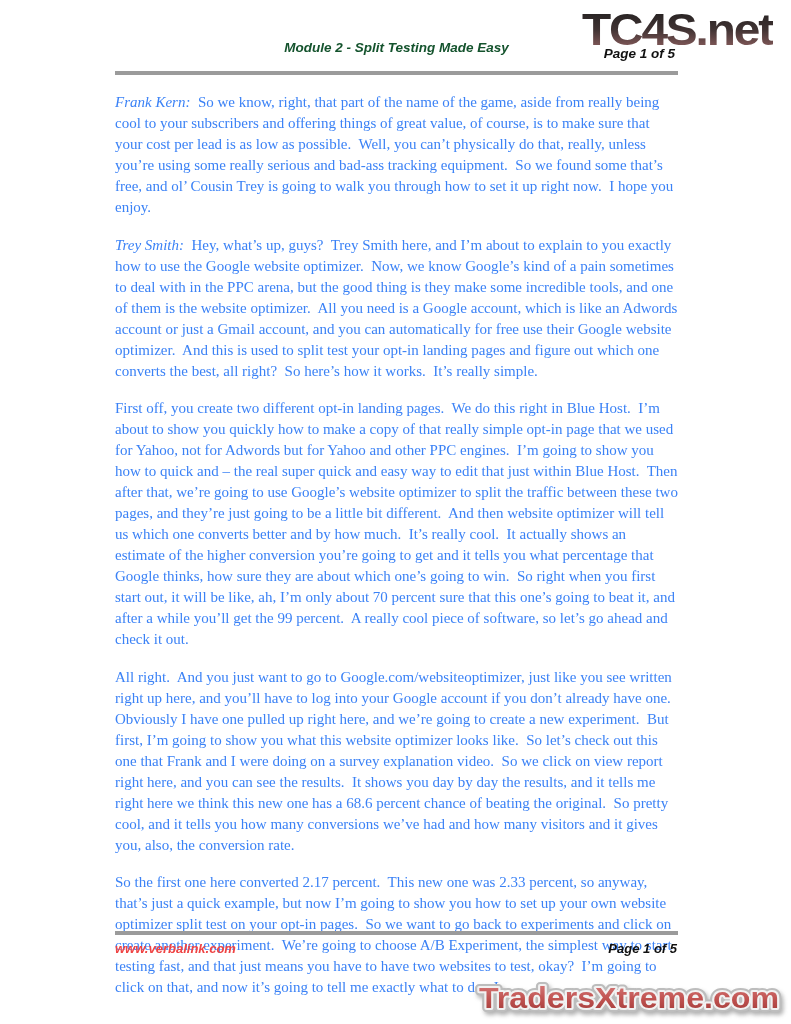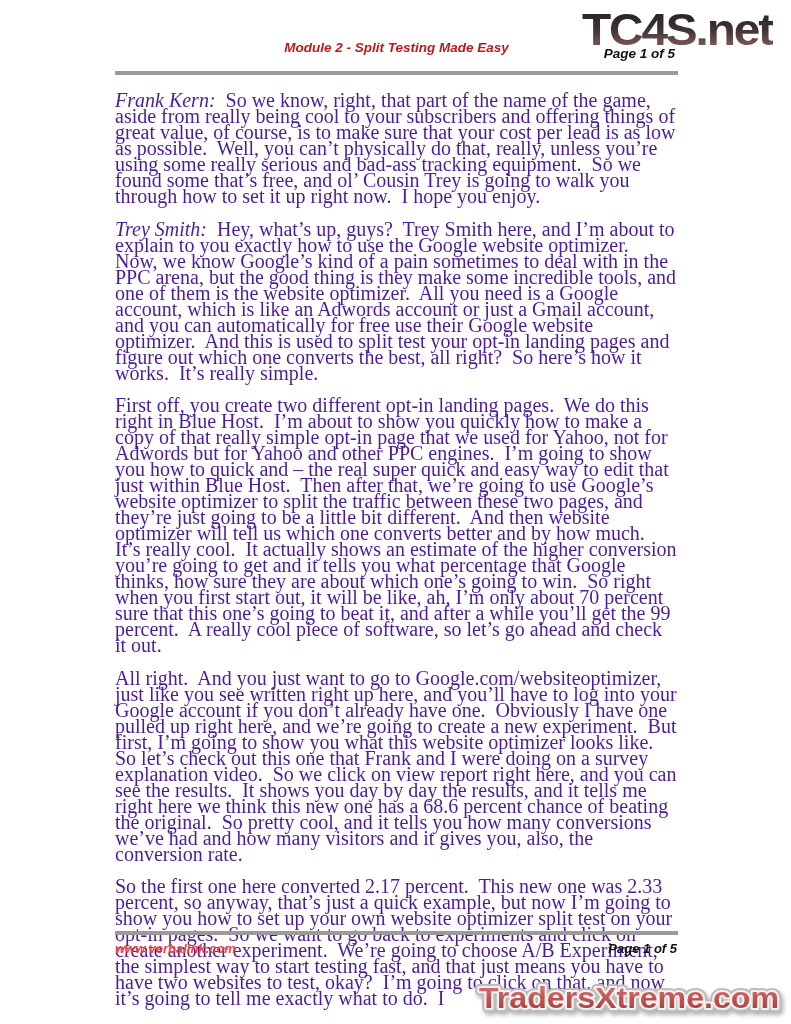--- a/index.html
+++ b/index.html
@@ -11,35 +11,35 @@
     font-family:"Liberation Serif", serif;
   }
   
   .logo{position:absolute;top:3px;right:18px;}
   
   .header-center{
     position:absolute;left:115px;top:41px;width:563px;
     text-align:center;
     font-family:"Liberation Sans", sans-serif;
     font-weight:bold;font-style:italic;
-    font-size:13.5px;line-height:14.5px;color:#b91c1c;
+    font-size:13.5px;line-height:14.5px;color:#14532d;
   }
   .header-page{
     position:absolute;top:46px;right:116px;
     font-family:"Liberation Sans", sans-serif;
     font-weight:bold;font-style:italic;
     font-size:13.5px;color:#111;
   }
   .rule{position:absolute;left:115px;width:563px;height:4px;background:#9b9b9b;}
   .rule-top{top:71px;}
   .rule-bottom{top:931px;}
   
   .body{
     position:absolute;left:115px;top:92px;width:563px;
-    font-size:20px;line-height:16px;color:#4c1d95;
+    font-size:15px;line-height:21px;color:#3b82f6;
   }
   .para{margin:0 0 16.5px 0;white-space:pre-wrap;}
   .speaker{font-style:italic;}
   
   .watermark{position:absolute;left:232px;top:482px;filter:drop-shadow(3px 4px 2px rgba(110,110,110,.75));}
   
   .footer-left{
     position:absolute;left:115px;top:941px;
     font-family:"Liberation Sans", sans-serif;
     font-weight:bold;font-style:italic;font-size:13px;color:#ef4444;

